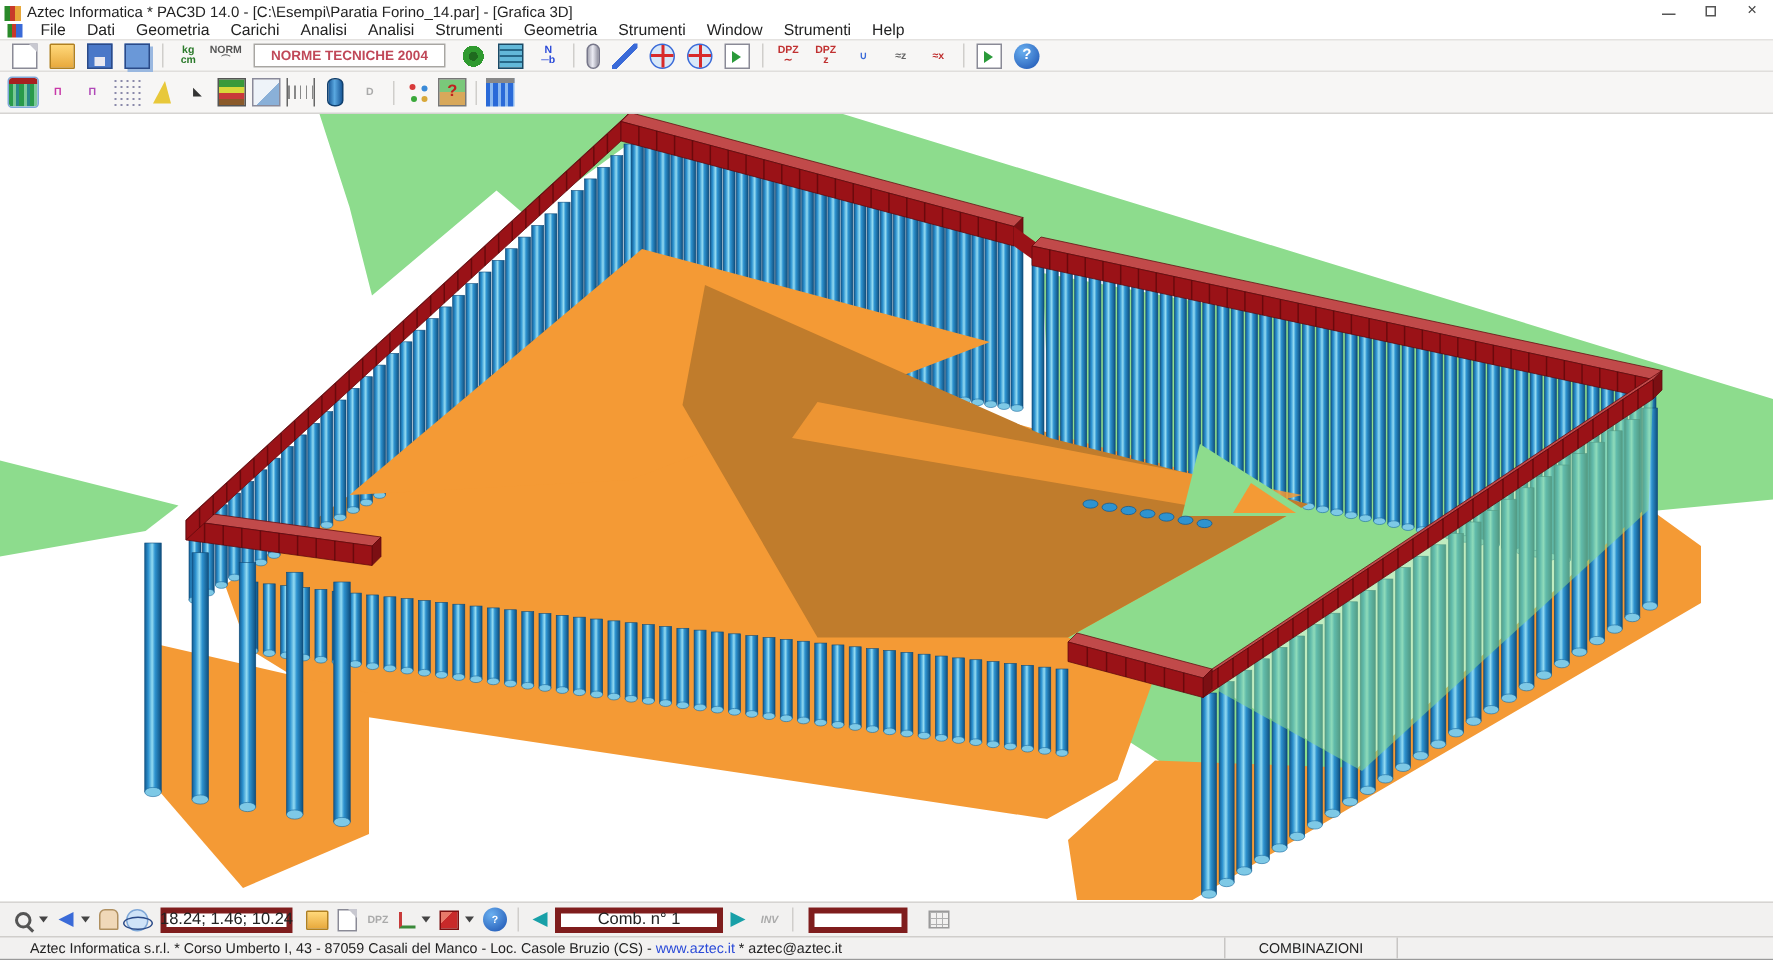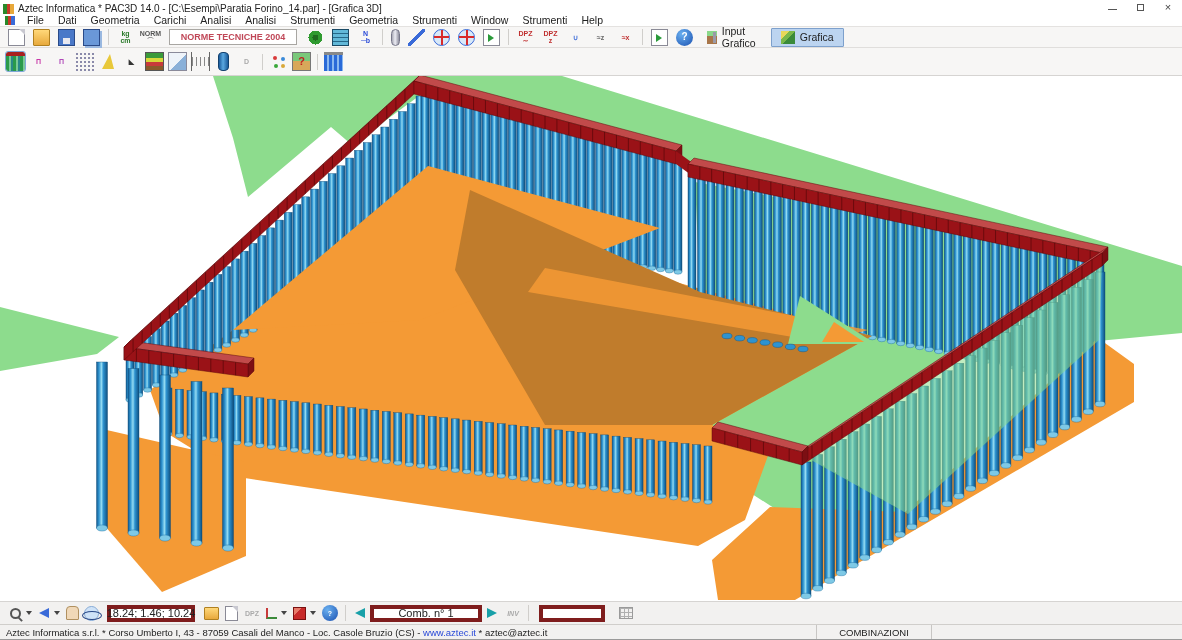--- a/index.html
+++ b/index.html
@@ -70,21 +70,21 @@
   .ib-orbit{border-radius:50%;background:radial-gradient(circle at 35% 35%,#e86a5a,#a02818);width:13px!important;height:13px!important}
   .ib-orbit::after{content:"";position:absolute;left:-3px;top:4px;width:18px;height:7px;border:1px solid #2a4a88;border-radius:50%}
   .ibsel{outline:1px solid #7fa8d8;background:#cfe3f8}
   .ib-axes{border-left:2px solid #c83a3a;border-bottom:2px solid #3a8a3a;width:11px!important;height:11px!important;border-radius:0}
   .ib-cube{background:linear-gradient(135deg,#e87a6a 0 35%,#c82a2a 35%);border:1px solid #7a1010;width:13px!important;height:13px!important}
   .ib-tealL{width:0!important;height:0!important;border-top:5px solid rgba(0,0,0,0);border-bottom:5px solid rgba(0,0,0,0);border-right:10px solid #18a0a8;margin:0 5px}
   .ib-tealR{width:0!important;height:0!important;border-top:5px solid rgba(0,0,0,0);border-bottom:5px solid rgba(0,0,0,0);border-left:10px solid #18a0a8;margin:0 5px}
   .ib-grid{border:1px solid #9a9a9a;background:linear-gradient(#b0b0b0 1px,rgba(0,0,0,0) 1px),linear-gradient(90deg,#b0b0b0 1px,rgba(0,0,0,0) 1px);background-size:4px 4px;width:14px!important;height:12px!important}
   
   .statusbar{position:absolute;top:624px;left:0;right:0;height:15px;background:#f2f1f0;border-top:1px solid #d0cecb;display:flex;align-items:center;font-size:9.5px;color:#222}
-  .sb-addr{padding-left:6px;flex:none;width:816px;white-space:nowrap;overflow:hidden}
+  .sb-addr{padding-left:20px;flex:none;width:816px;white-space:nowrap;overflow:hidden}
   .sb-link{color:#2a4ad8}
   .sb-cell{height:100%;border-left:1px solid #c8c6c4;display:flex;align-items:center;justify-content:center}
   .sb-comb{width:115px}
   .sb-rest{flex:1}
 </style>
 </head>
 <body>
 
 <div class="app">
 
@@ -147,30 +147,20 @@
 ∼</span>
         <span class="ic " style="color: rgb(192, 48, 48);">DPZ
 z</span>
         <span class="ic " style="color: rgb(58, 106, 216);">∪</span>
         <span class="ic " style="color: rgb(102, 102, 102);">≈z</span>
         <span class="ic " style="color: rgb(192, 48, 48);">≈x</span>
         <span class="sep"></span>
         <span class="ic ic-docarrow"></span>
         <span class="ic ic-help">?</span>
       </span>
-    <span class="tabs">
-      <span class="tab">
-        <span class="tab-ico-input"></span>
-        <span>Input Grafico</span>
-      </span>
-      <span class="tab active">
-        <span class="tab-ico-graf"></span>
-        <span>Grafica</span>
-      </span>
-    </span>
   </div>
 
   <div class="tb2">
     <span id="tb2-icons" style="display:flex;align-items:center">
         <span class="ic iv iv-3d icsel"></span>
         <span class="ic iv " style="color: rgb(200, 56, 168);">Π</span>
         <span class="ic iv " style="color: rgb(176, 72, 184);">Π</span>
         <span class="ic iv iv-mesh"></span>
         <span class="ic iv iv-tri"></span>
         <span class="ic iv " style="color: rgb(51, 51, 51);">◣</span>

